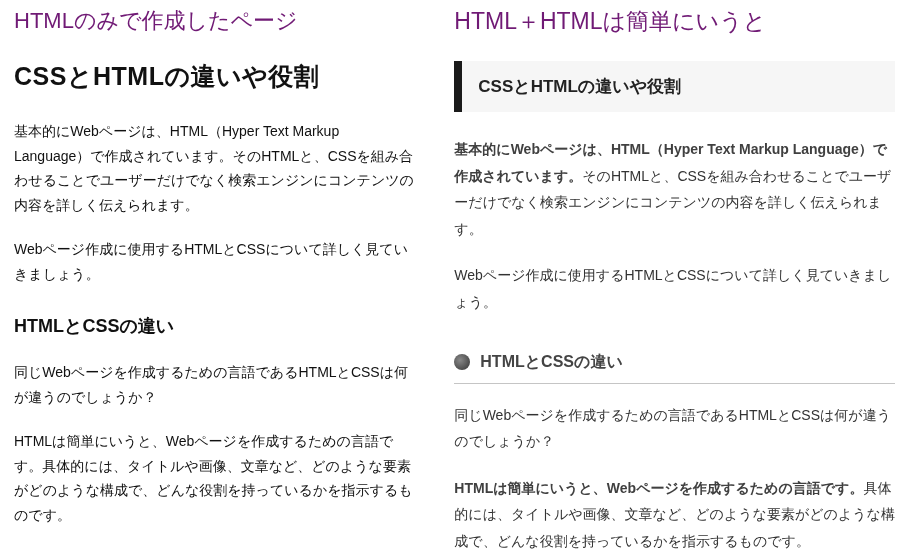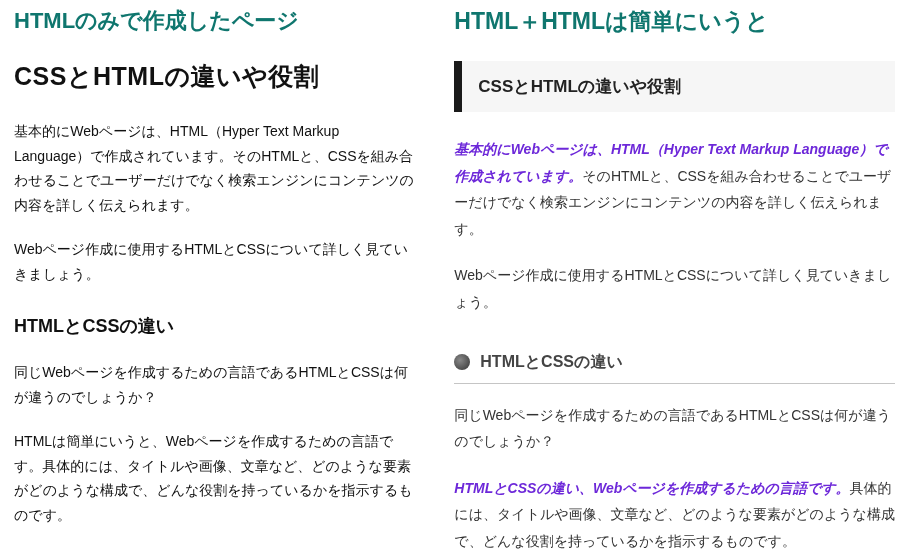--- a/index.html
+++ b/index.html
@@ -17,22 +17,22 @@
     }
     .col-left {
       width: 48%;
       padding: 6px 18px 10px 14px;
     }
     .col-right {
       width: 52%;
       padding: 6px 14px 10px 18px;
     }
     .header-red {
-      color: #0f766e;
-      font-weight: 700;
+      color: #701a75;
+      font-weight: 400;
       margin-bottom: 24px;
     }
     .col-left .header-red {
       font-size: 22px;
     }
     .col-right .header-red {
       font-size: 23px;
     }
     .left-main-h {
       font-size: 25px;
@@ -64,22 +64,21 @@
       margin-bottom: 24px;
     }
     .right-p {
       font-size: 14px;
       line-height: 1.9;
       color: #333;
       margin-bottom: 20px;
     }
     .right-p .bold {
       font-weight: 700;
-      color: #6d28d9;
-      font-style: italic;
+      color: #404040;
     }
     .right-sub {
       display: flex;
       align-items: center;
       gap: 10px;
       border-bottom: 1px solid #c5c5c5;
       padding-bottom: 10px;
       margin-top: 36px;
       margin-bottom: 18px;
     }
@@ -115,15 +114,15 @@
   <p class="right-p">
     <span class="bold">基本的にWebページは、HTML（Hyper Text Markup Language）で作成されています。</span><span>そのHTMLと、CSSを組み合わせることでユーザーだけでなく検索エンジンにコンテンツの内容を詳しく伝えられます。</span>
   </p>
   <p class="right-p">Webページ作成に使用するHTMLとCSSについて詳しく見ていきましょう。</p>
   <div class="right-sub">
     <span class="dot"></span>
     <span class="txt">HTMLとCSSの違い</span>
   </div>
   <p class="right-p">同じWebページを作成するための言語であるHTMLとCSSは何が違うのでしょうか？</p>
   <p class="right-p">
-    <span class="bold">HTMLとCSSの違い、Webページを作成するための言語です。</span><span>具体的には、タイトルや画像、文章など、どのような要素がどのような構成で、どんな役割を持っているかを指示するものです。</span>
+    <span class="bold">HTMLは簡単にいうと、Webページを作成するための言語です。</span><span>具体的には、タイトルや画像、文章など、どのような要素がどのような構成で、どんな役割を持っているかを指示するものです。</span>
   </p>
 </div>
 
 </body></html>

